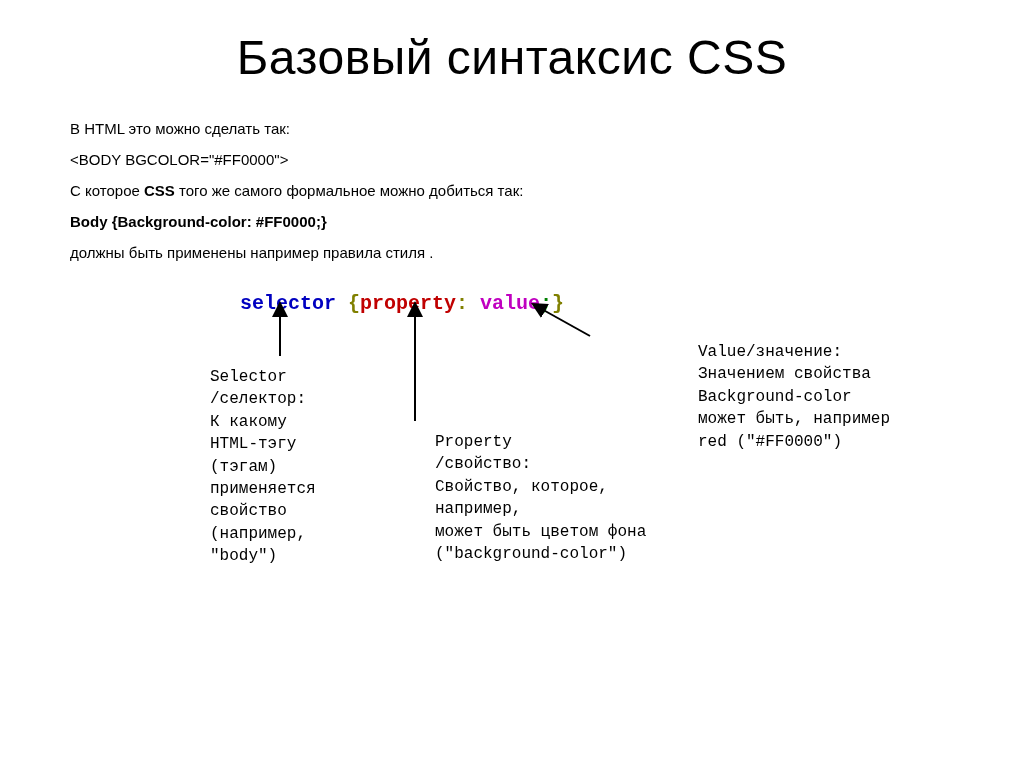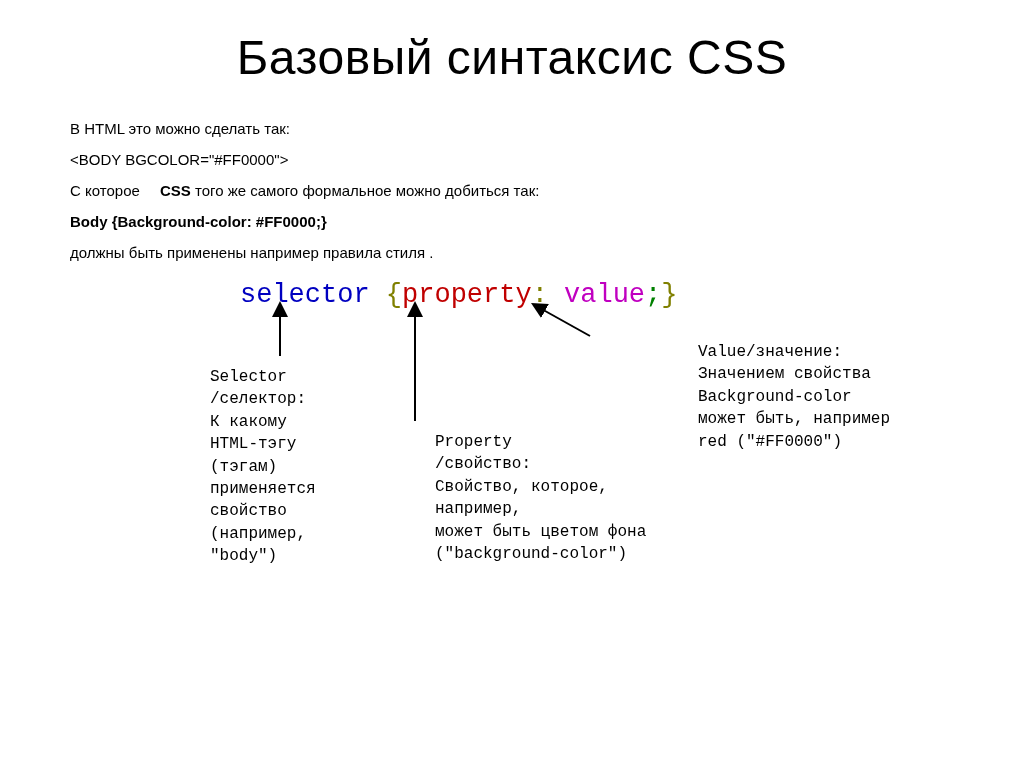--- a/index.html
+++ b/index.html
@@ -31,34 +31,34 @@
     margin-left: 10px;
   }
   .body-text p {
     margin: 0 0 4px 0;
   }
   .indent {
     margin-left: 40px;
   }
   .bold {
     font-weight: bold;
-    margin-left: 16px;
   }
   .diagram {
     position: relative;
     margin-top: 10px;
     margin-left: 150px;
     height: 330px;
     font-family: "Courier New", Courier, monospace;
   }
   .syntax-line {
     position: absolute;
-    top: 4px;
+    top: 16px;
     left: 30px;
-    font-size: 27px;
+    font-size: 20px;
+    font-weight: bold;
   }
   .tok-selector { color: #0000c0; }
   .tok-brace    { color: #808000; }
   .tok-property { color: #c00000; }
   .tok-value    { color: #c000c0; }
   .tok-semicol  { color: #008000; }
 
   .desc {
     position: absolute;
     font-size: 16px;

